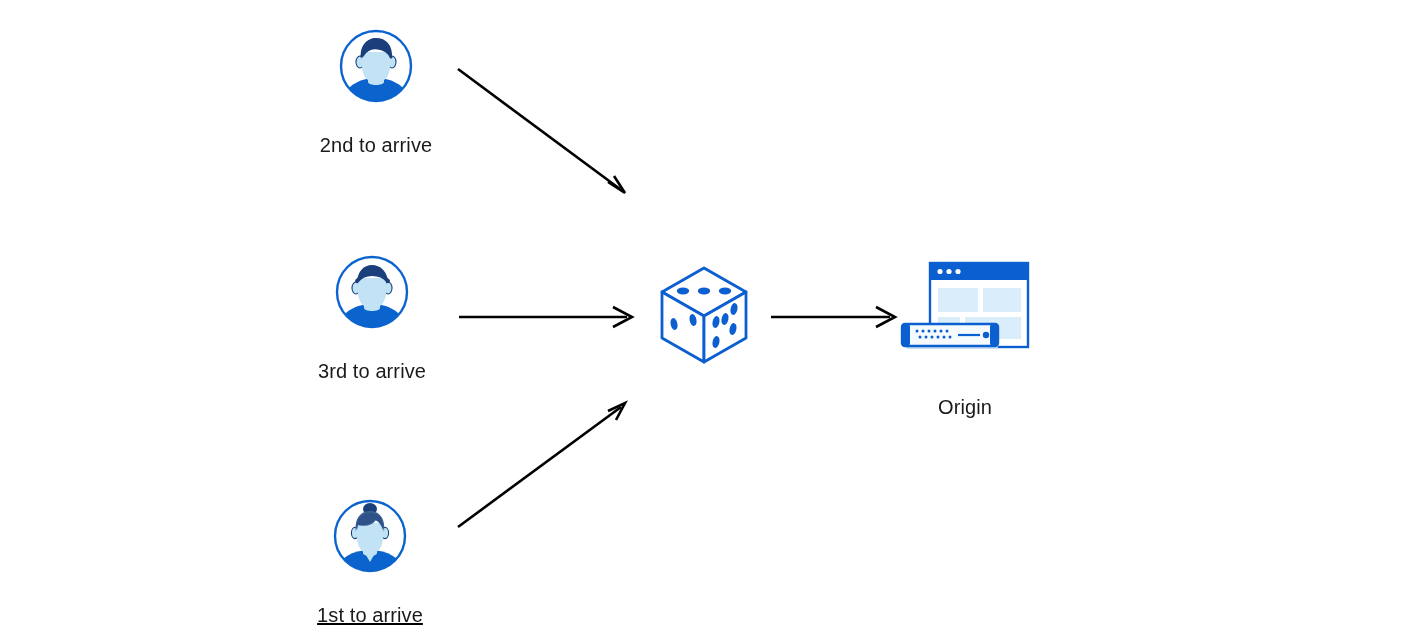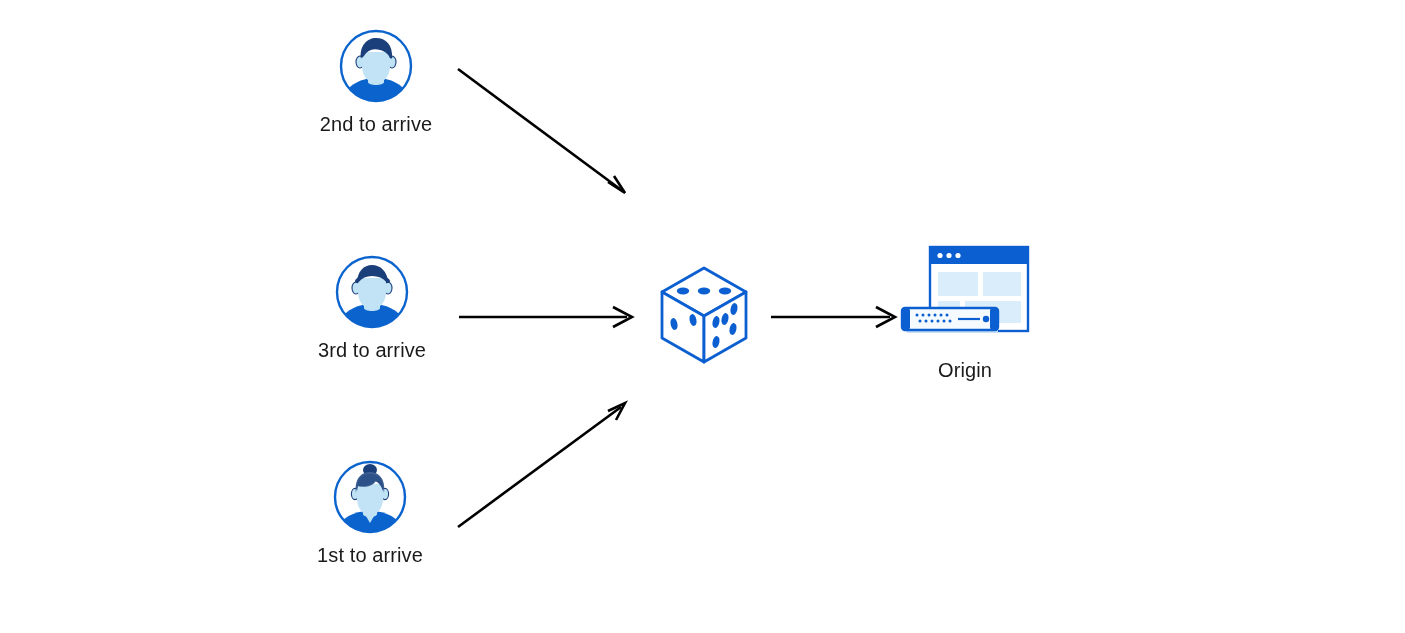--- a/index.html
+++ b/index.html
@@ -25,36 +25,36 @@
     position: absolute;
     display: flex;
     flex-direction: column;
     align-items: center;
   }
   .node-icon {
     display: block;
     line-height: 0;
   }
   .node-label {
-    margin-top: 8px;
+    margin-top: 29px;
     font-size: 20px;
     line-height: 24px;
     color: #1a1a1a;
     font-family: "Liberation Sans", sans-serif;
     white-space: nowrap;
     letter-spacing: 0.1px;
   }
 
   
   #user-1 { left: 306px; top: 28px;  width: 140px; }
   #user-2 { left: 302px; top: 254px; width: 140px; justify-content: center; }
-  #user-3 { left: 300px; top: 459px; width: 140px; }
+  #user-3 { left: 300px; top: 498px; width: 140px; text-decoration: underline; }
 
   #randomizer { left: 655px; top: 262px; width: 98px; }
-  #origin     { left: 890px; top: 240px; width: 150px; }
+  #origin     { left: 890px; top: 256px; width: 150px; }
 
   
   #arrows {
     position: absolute;
     left: 0;
     top: 0;
     width: 1405px;
     height: 633px;
     pointer-events: none;
   }

